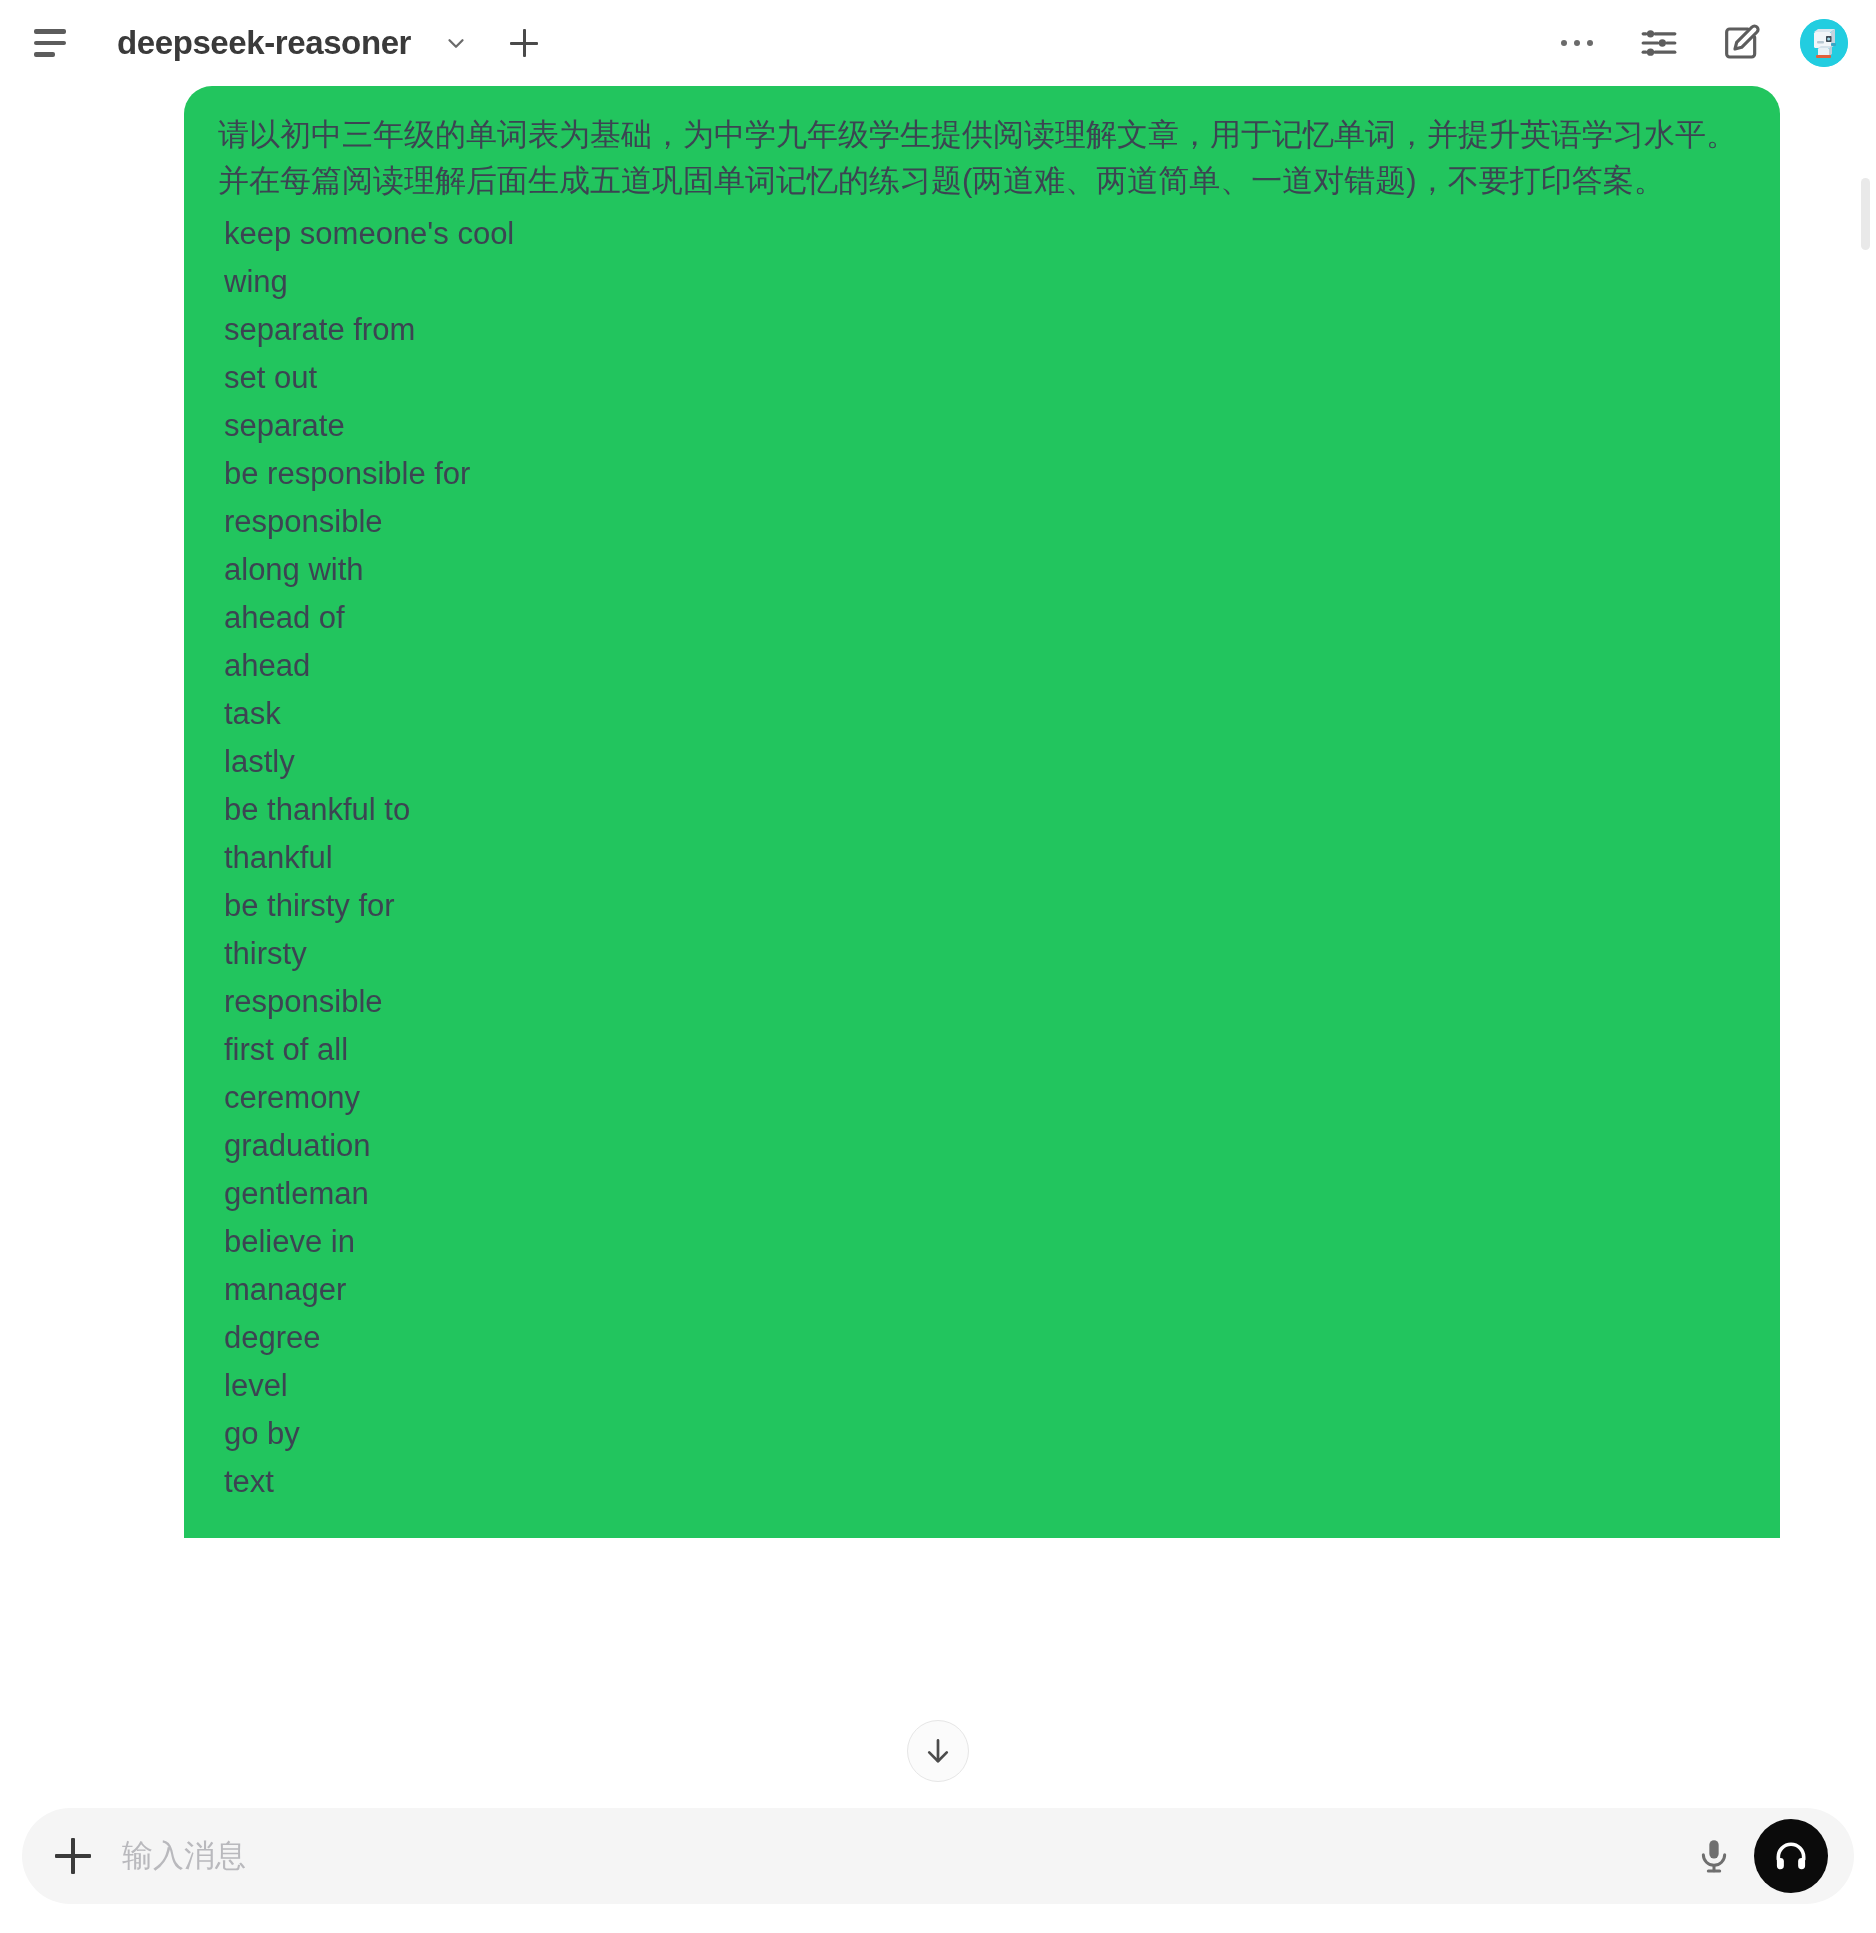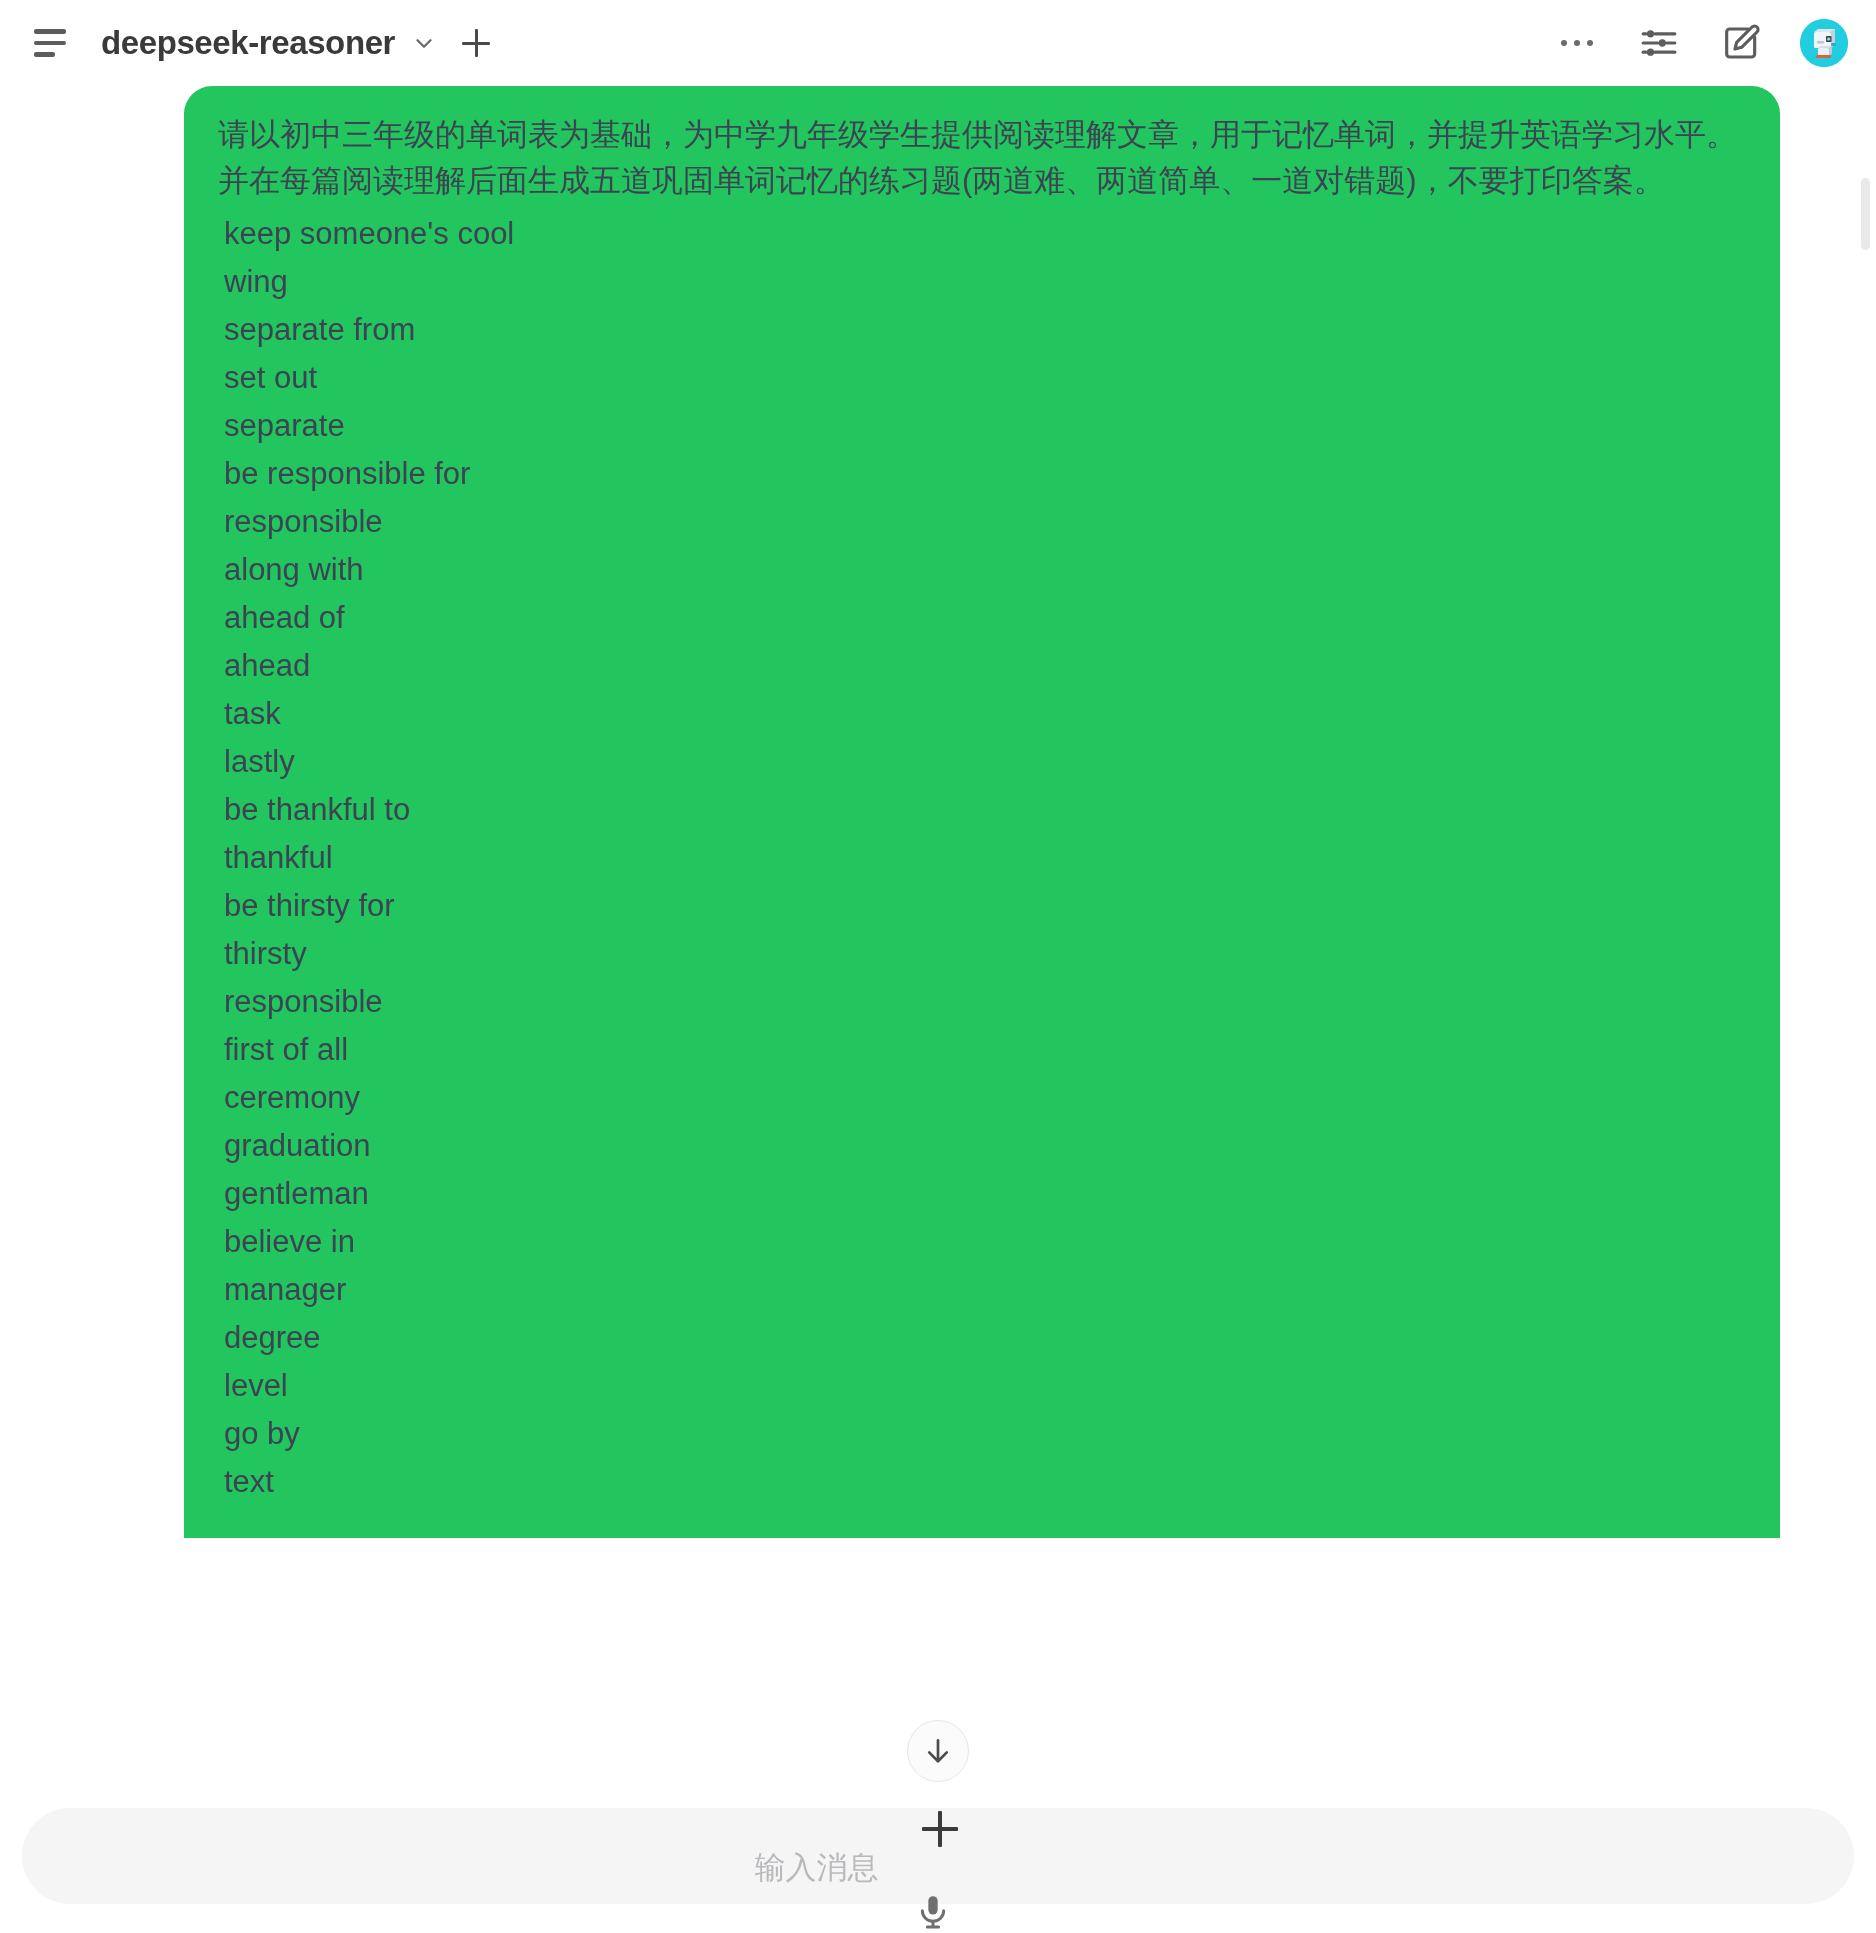--- a/index.html
+++ b/index.html
@@ -27,21 +27,21 @@
     flex: 0 0 86px;
     display: flex;
     align-items: center;
     padding: 0 28px 0 30px;
     background: #ffffff;
     z-index: 30;
   }
   .header-left {
     display: flex;
     align-items: center;
-    gap: 0px;
+    gap: 16px;
   }
   .hamburger-btn {
     width: 46px;
     height: 46px;
     display: flex;
     flex-direction: column;
     justify-content: center;
     align-items: flex-start;
     gap: 7px;
     cursor: pointer;
@@ -204,21 +204,20 @@
   }
   .composer {
     margin-top: 8px;
     width: 1832px;
     height: 96px;
     background: #f5f5f5;
     border-radius: 48px;
     display: flex;
     align-items: center;
     padding: 0 26px 0 30px;
-    flex-direction: column;
   }
   .composer-plus {
     width: 42px; height: 42px;
     position: relative;
     flex: 0 0 42px;
     cursor: pointer;
   }
   .composer-plus::before, .composer-plus::after {
     content: "";
     position: absolute;

